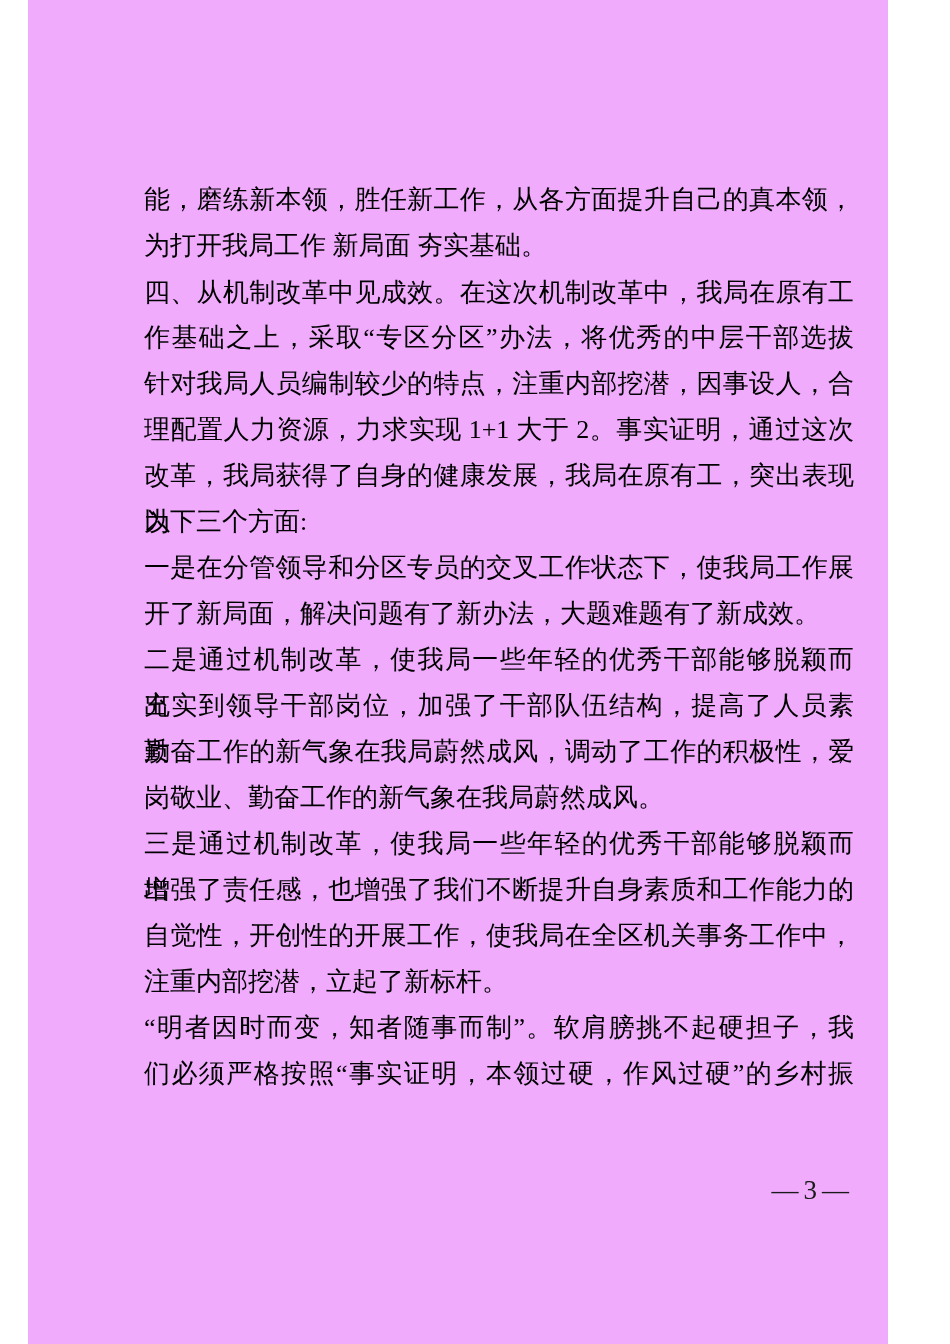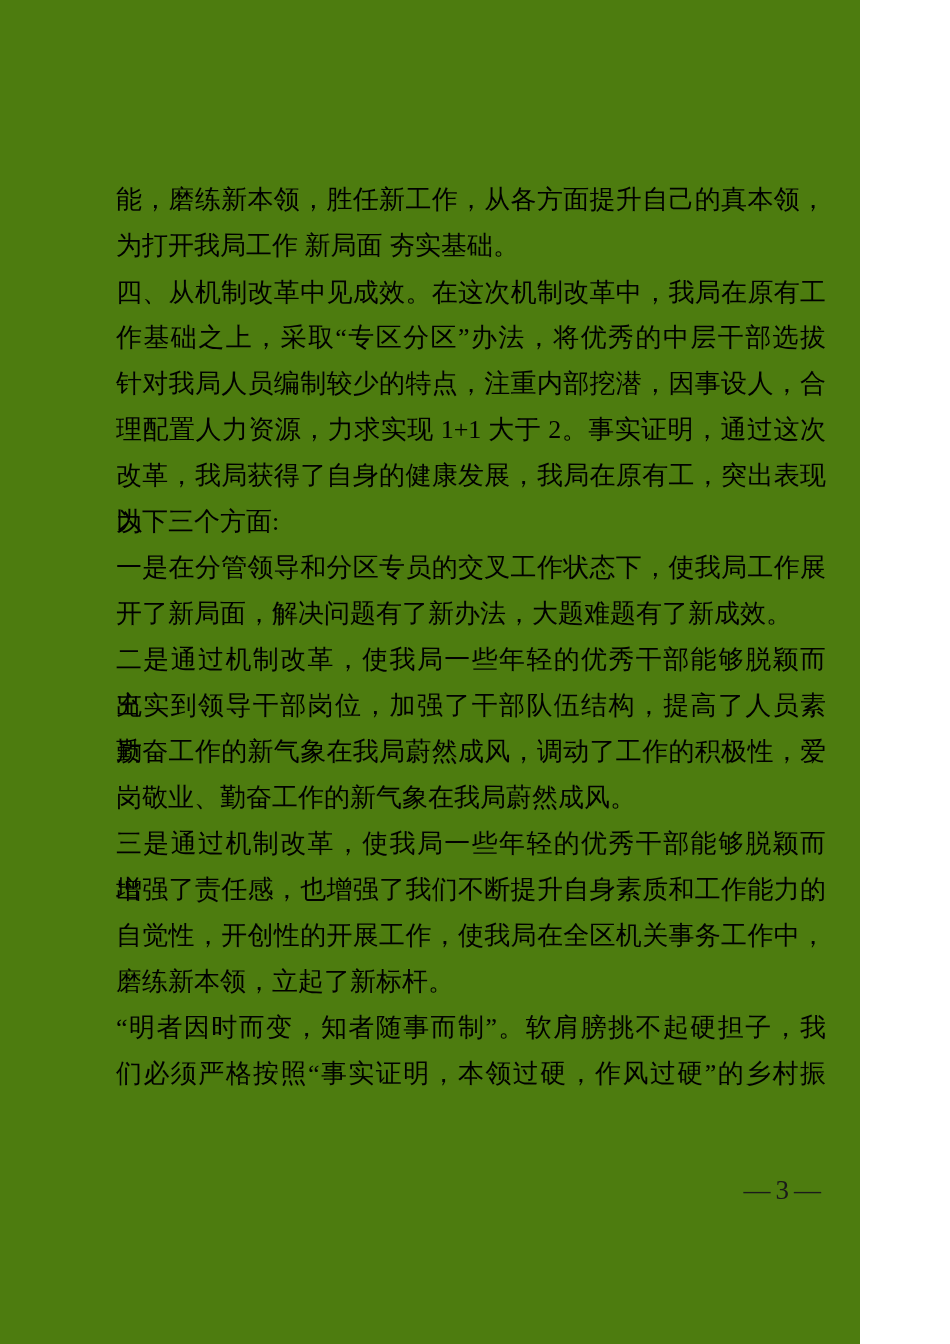--- a/index.html
+++ b/index.html
@@ -4,24 +4,25 @@
 <style>
   html, body {
     margin: 0;
     padding: 0;
     background: #ffffff;
   }
   .page {
     position: relative;
     width: 860px;
     height: 1344px;
-    background: #4d7c0f;
+    background: #f0abfc;
     color: #000000;
     font-family: "Liberation Serif", "DejaVu Serif", serif;
     overflow: hidden;
+    margin-left: 28px;
   }
   .text-block {
     position: absolute;
     left: 116px;
     top: 177px;
     width: 710px;
   }
   .line {
     height: 46px;
     line-height: 46px;
@@ -70,18 +71,18 @@
       <div class="line"><span class="seg">以下三个方面:</span></div>
       <div class="line j"><span class="seg">一是在分管领导和分区专员的交叉工作状态下，使我局工作展</span></div>
       <div class="line"><span class="seg">开了新局面，解决问题有了新办法，大题难题有了新成效。</span></div>
       <div class="line j"><span class="seg">二是通过机制改革，使我局一些年轻的优秀干部能够脱颖而出，</span></div>
       <div class="line j"><span class="seg">充实到领导干部岗位，加强了干部队伍结构，提高了人员素质，</span></div>
       <div class="line j"><span class="seg">勤奋工作的新气象在我局蔚然成风，调动了工作的积极性，爱</span></div>
       <div class="line"><span class="seg">岗敬业、勤奋工作的新气象在我局蔚然成风。</span></div>
       <div class="line j"><span class="seg">三是通过机制改革，使我局一些年轻的优秀干部能够脱颖而出，</span></div>
       <div class="line j"><span class="seg">增强了责任感，也增强了我们不断提升自身素质和工作能力的</span></div>
       <div class="line j"><span class="seg">自觉性，开创性的开展工作，使我局在全区机关事务工作中，</span></div>
-      <div class="line"><span class="seg">磨练新本领，立起了新标杆。</span></div>
+      <div class="line"><span class="seg">注重内部挖潜，立起了新标杆。</span></div>
       <div class="line j"><span class="seg">“明者因时而变，知者随事而制”。软肩膀挑不起硬担子，我</span></div>
       <div class="line j"><span class="seg">们必须严格按照“事实证明，本领过硬，作风过硬”的乡村振</span></div>
     </div>
   <div class="page-number">—3—</div>
 </div>
 
 </body></html>

